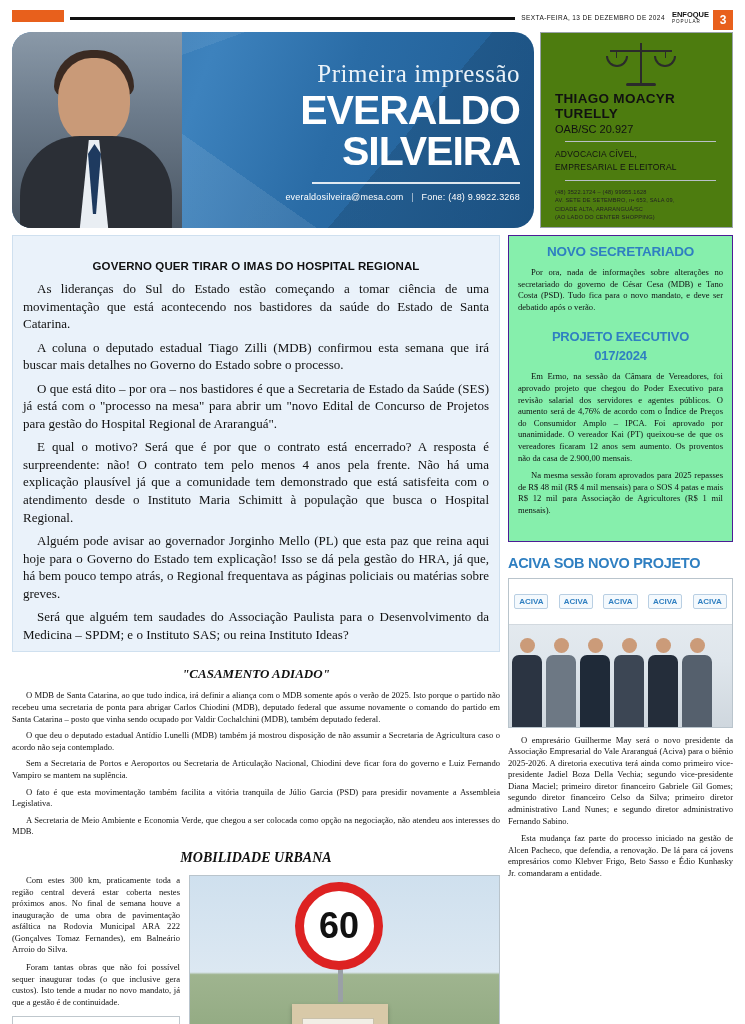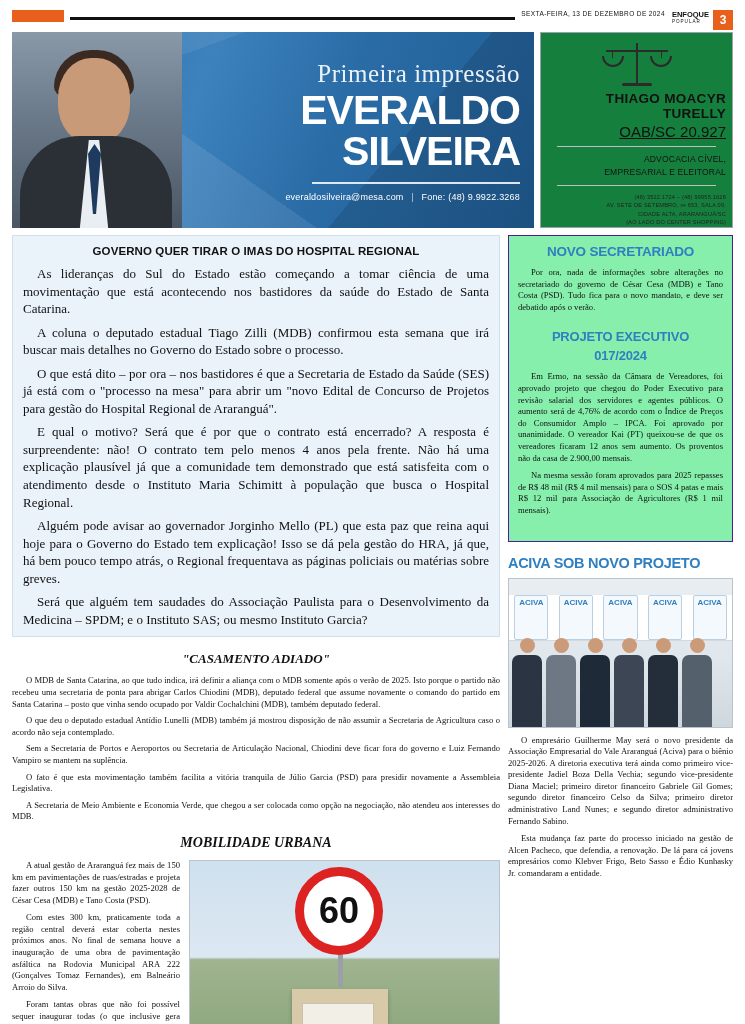--- a/index.html
+++ b/index.html
@@ -17,37 +17,38 @@
     padding:10px 12px 8px 12px;
   }
 
   
   .topbar { display:flex; align-items:flex-start; height:18px; }
   .topbar-rule { flex:1; border-top:3px solid #111; margin-top:7px; }
   .orange-block { width:52px; height:12px; background:#E8601C; margin-right:6px; }
   .topbar-meta {
     font-family:"Liberation Sans", sans-serif;
     font-size:6.5px; letter-spacing:.4px; color:#111;
-    display:flex; gap:7px;
+    display:flex; align-items:center; gap:7px;
     white-space:nowrap; padding-left:6px;
   }
   .topbar-meta .brand { font-weight:bold; letter-spacing:0; font-size:7.5px;}
   .topbar-meta .brand small{ display:block; font-size:4.6px; letter-spacing:1px; font-weight:normal;}
   .pagenum {
     background:#E8601C; color:#fff; font-family:"Liberation Sans", sans-serif;
     font-weight:bold; font-size:12px; width:20px; height:20px;
     display:flex; align-items:center; justify-content:center; margin-left:4px;
   }
 
   
   .masthead { display:flex; margin-top:4px; height:196px; gap:6px; }
   .mast-left {
     flex:0 0 522px; position:relative;
     background:linear-gradient(110deg,#2f6fa8 0%, #3d82bd 35%, #2a6ca6 60%, #1f5c93 100%);
     overflow:hidden;
+    border-radius:20px;
   }
   .mast-left:before {
     content:""; position:absolute; inset:0;
     background:
       linear-gradient(35deg, rgba(255,255,255,.09) 0 38%, transparent 38%),
       linear-gradient(-50deg, rgba(0,0,0,.12) 0 30%, transparent 30%),
       linear-gradient(160deg, rgba(255,255,255,.07) 0 22%, transparent 22%);
   }
   .mast-photo {
     position:absolute; left:0; top:0; width:170px; height:196px;
@@ -87,48 +88,48 @@
     font-size:41px; letter-spacing:-1px; line-height:1; color:#ffffff;
   }
   .mast-rule { height:2px; background:#ffffff; opacity:.85; margin:10px 0 8px 120px; }
   .mast-contact {
     font-family:"Liberation Sans", sans-serif; font-size:9px; color:#fff;
     letter-spacing:.2px;
   }
   .mast-contact .sep { opacity:.7; margin:0 5px; }
 
   .mast-right {
-    flex:1; border:1px solid #9aa3ab; background:#15803d;
-    text-align:right; padding:6px 6px 4px 6px; position:relative;
+    flex:1; border:1px solid #9aa3ab; background:#4d7c0f;
+    text-align:left; padding:6px 6px 4px 14px; position:relative;
   }
   .scale-icon { margin:2px auto 4px auto; width:70px; height:46px; position:relative; }
   .scale-icon .post { position:absolute; left:34px; top:2px; width:2px; height:40px; background:#2b2b2b; }
   .scale-icon .beam { position:absolute; left:4px; top:9px; width:62px; height:2px; background:#2b2b2b; }
   .scale-icon .base { position:absolute; left:20px; top:42px; width:30px; height:3px; background:#2b2b2b; border-radius:2px;}
   .scale-icon .pan { position:absolute; top:15px; width:22px; height:11px; border:2px solid #2b2b2b; border-top:none; border-radius:0 0 12px 12px; }
   .scale-icon .pan.l { left:0; }
   .scale-icon .pan.r { right:0; }
   .scale-icon .str { position:absolute; top:11px; width:1px; height:6px; background:#2b2b2b; }
   .lawyer-name { font-family:"Liberation Sans", sans-serif; font-weight:bold; font-size:13.5px; letter-spacing:.3px; }
-  .lawyer-oab { font-family:"Liberation Sans", sans-serif; font-size:15px; margin-top:2px;text-decoration:underline; }
+  .lawyer-oab { font-family:"Liberation Sans", sans-serif; font-size:11px; margin-top:2px; }
   .hr-thin { border-top:1px solid #b9c0c6; margin:6px 10px; }
   .lawyer-area { font-family:"Liberation Sans", sans-serif; font-size:8.5px; line-height:1.5; letter-spacing:.2px; }
   .lawyer-contact { font-family:"Liberation Sans", sans-serif; font-size:5.6px; line-height:1.55; margin-top:7px; letter-spacing:.2px; color:#222; }
 
   
   .content { display:flex; gap:8px; margin-top:7px; }
   .col-left { flex:0 0 488px; }
   .col-right { flex:1; }
 
   .panel-blue {
     background:#eaf2fa; border:1px solid #cfe0ef; padding:9px 10px 8px 10px;
   }
   h2.sec-title {
     font-family:"Liberation Sans", sans-serif; font-weight:bold;
-    font-size:11.5px; text-align:center; margin:0 0 8px 0; color:#111;
+    font-size:11.5px; text-align:center; margin:15px 0 8px 0; color:#111;
     letter-spacing:.1px;
   }
   p.body { margin:0 0 6px 0; font-size:13px; line-height:1.35; text-align:justify; text-indent:14px; }
   p.body:last-child { margin-bottom:0; }
 
   h2.italic-title {
     font-family:"Liberation Serif", serif; font-style:italic; font-weight:bold;
     font-size:13px; text-align:center; margin:14px 0 8px 0;
   }
   .article p { font-size:8.6px; line-height:1.35; text-align:justify; text-indent:14px; margin:0 0 5px 0; }
@@ -193,23 +194,23 @@
 
   h3.aciva-title {
     font-family:"Liberation Sans", sans-serif; font-weight:bold; font-size:14.5px;
     color:#2f7fc1; margin:13px 0 7px 0; letter-spacing:-.3px;
   }
   .aciva-photo {
     height:150px; border:1px solid #b9c4cc; position:relative; overflow:hidden;
     background:linear-gradient(180deg,#e9eef2 0%,#dfe6ec 55%,#cfd7de 100%);
   }
   .aciva-photo .banner {
-    position:absolute; left:0; top:16px; width:100%; height:46px;
+    position:absolute; left:0; top:0; width:100%; height:46px;
     background:#ffffff; border-bottom:1px solid #d2d9df;
-    display:flex; justify-content:space-around;
+    display:flex; align-items:center; justify-content:space-around;
   }
   .aciva-photo .banner span {
     font-family:"Liberation Sans", sans-serif; font-weight:bold; font-size:8px; color:#2f7fc1;
     border:1px solid #b9cfe3; padding:2px 4px; border-radius:2px; background:#f4f9fd;
   }
   .aciva-photo .person { position:absolute; bottom:0; width:32px; }
   .aciva-photo .person .h { width:15px; height:15px; border-radius:50%; background:#cb9b79; margin:0 auto; }
   .aciva-photo .person .b { width:30px; height:72px; margin:2px auto 0 auto; border-radius:7px 7px 0 0; }
   .aciva-photo .a1 { left:2px; }   .aciva-photo .a1 .b{ background:#2b3442; }
   .aciva-photo .a2 { left:36px; }  .aciva-photo .a2 .b{ background:#6d7884; }
@@ -290,36 +291,35 @@
 
     <div class="col-left">
 
       <div class="panel-blue">
         <h2 class="sec-title">GOVERNO QUER TIRAR O IMAS DO HOSPITAL REGIONAL</h2>
         <p class="body">As lideranças do Sul do Estado estão começando a tomar ciência de uma movimentação que está acontecendo nos bastidores da saúde do Estado de Santa Catarina.</p>
         <p class="body">A coluna o deputado estadual Tiago Zilli (MDB) confirmou esta semana que irá buscar mais detalhes no Governo do Estado sobre o processo.</p>
         <p class="body">O que está dito – por ora – nos bastidores é que a Secretaria de Estado da Saúde (SES) já está com o "processo na mesa" para abrir um "novo Edital de Concurso de Projetos para gestão do Hospital Regional de Araranguá".</p>
         <p class="body">E qual o motivo? Será que é por que o contrato está encerrado? A resposta é surpreendente: não! O contrato tem pelo menos 4 anos pela frente. Não há uma explicação plausível já que a comunidade tem demonstrado que está satisfeita com o atendimento desde o Instituto Maria Schimitt à população que busca o Hospital Regional.</p>
         <p class="body">Alguém pode avisar ao governador Jorginho Mello (PL) que esta paz que reina aqui hoje para o Governo do Estado tem explicação! Isso se dá pela gestão do HRA, já que, há bem pouco tempo atrás, o Regional frequentava as páginas policiais ou matérias sobre greves.</p>
-        <p class="body">Será que alguém tem saudades do Associação Paulista para o Desenvolvimento da Medicina – SPDM; e o Instituto SAS; ou mesmo Instituto Garcia?</p>
+        <p class="body">Será que alguém tem saudades do Associação Paulista para o Desenvolvimento da Medicina – SPDM; e o Instituto SAS; ou reina Instituto Ideas?</p>
       </div>
 
       <div class="article">
         <h2 class="italic-title">"CASAMENTO ADIADO"</h2>
         <p>O MDB de Santa Catarina, ao que tudo indica, irá definir a aliança com o MDB somente após o verão de 2025. Isto porque o partido não recebeu uma secretaria de ponta para abrigar Carlos Chiodini (MDB), deputado federal que assume novamente o comando do partido em Santa Catarina – posto que vinha sendo ocupado por Valdir Cochalchini (MDB), também deputado federal.</p>
         <p>O que deu o deputado estadual Antídio Lunelli (MDB) também já mostrou disposição de não assumir a Secretaria de Agricultura caso o acordo não seja contemplado.</p>
         <p>Sem a Secretaria de Portos e Aeroportos ou Secretaria de Articulação Nacional, Chiodini deve ficar fora do governo e Luiz Fernando Vampiro se mantem na suplência.</p>
         <p>O fato é que esta movimentação também facilita a vitória tranquila de Júlio Garcia (PSD) para presidir novamente a Assembleia Legislativa.</p>
         <p>A Secretaria de Meio Ambiente e Economia Verde, que chegou a ser colocada como opção na negociação, não atendeu aos interesses do MDB.</p>
       </div>
 
       <h2 class="mob-title">MOBILIDADE URBANA</h2>
       <div class="mob-grid">
         <div class="mob-text">
-          <p>A atual gestão de Araranguá fez mais de 150 km em pavimentações de ruas/estradas e projeta fazer outros 150 km na gestão 2025-2028 de César Cesa (MDB) e Tano Costa (PSD).</p>
           <p>Com estes 300 km, praticamente toda a região central deverá estar coberta nestes próximos anos. No final de semana houve a inauguração de uma obra de pavimentação asfáltica na Rodovia Municipal ARA 222 (Gonçalves Tomaz Fernandes), em Balneário Arroio do Silva.</p>
           <p>Foram tantas obras que não foi possível sequer inaugurar todas (o que inclusive gera custos). Isto tende a mudar no novo mandato, já que a gestão é de continuidade.</p>
           <div class="medset">
             <div class="mark">
                 <i></i>
                 <i></i>
                 <i></i>
               </div>
             <div class="word">medset</div>
           </div>

